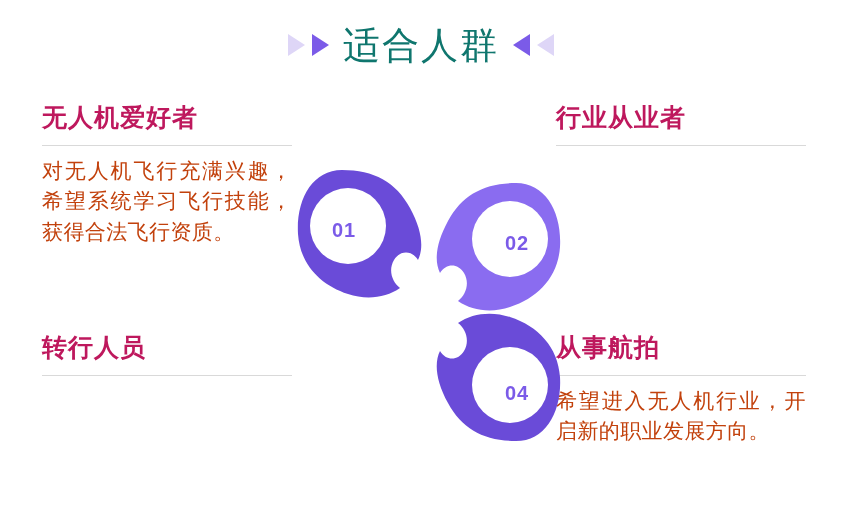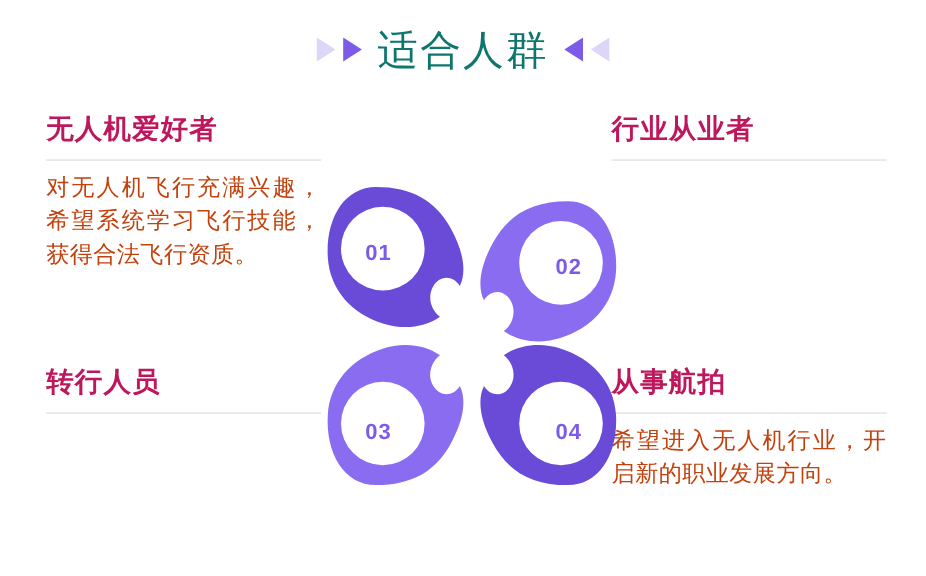--- a/index.html
+++ b/index.html
@@ -187,32 +187,20 @@
         <path d="M46,2 C78,2 100,14 114,40 C126,62 128,80 122,92
                  C116,82 104,82 98,92 C92,102 96,114 104,120
                  C90,130 70,132 52,126 C24,117 4,96 2,66
                  C0,32 16,2 46,2 Z" fill="#8a6cf0"></path>
         <circle cx="52" cy="58" r="38" fill="#ffffff"></circle>
       </g>
     </svg>
     <span class="petal-num">02</span>
   </div>
 
-  <div class="petal p3">
-    <svg viewBox="0 0 128 132">
-      <g transform="translate(0,132) scale(1,-1)">
-        <path d="M46,2 C78,2 100,14 114,40 C126,62 128,80 122,92
-                 C116,82 104,82 98,92 C92,102 96,114 104,120
-                 C90,130 70,132 52,126 C24,117 4,96 2,66
-                 C0,32 16,2 46,2 Z" fill="#8a6cf0"></path>
-        <circle cx="52" cy="58" r="38" fill="#ffffff"></circle>
-      </g>
-    </svg>
-    <span class="petal-num">03</span>
-  </div>
 
   <div class="petal p4">
     <svg viewBox="0 0 128 132">
       <g transform="translate(128,132) scale(-1,-1)">
         <path d="M46,2 C78,2 100,14 114,40 C126,62 128,80 122,92
                  C116,82 104,82 98,92 C92,102 96,114 104,120
                  C90,130 70,132 52,126 C24,117 4,96 2,66
                  C0,32 16,2 46,2 Z" fill="#6a4bd8"></path>
         <circle cx="52" cy="58" r="38" fill="#ffffff"></circle>
       </g>

